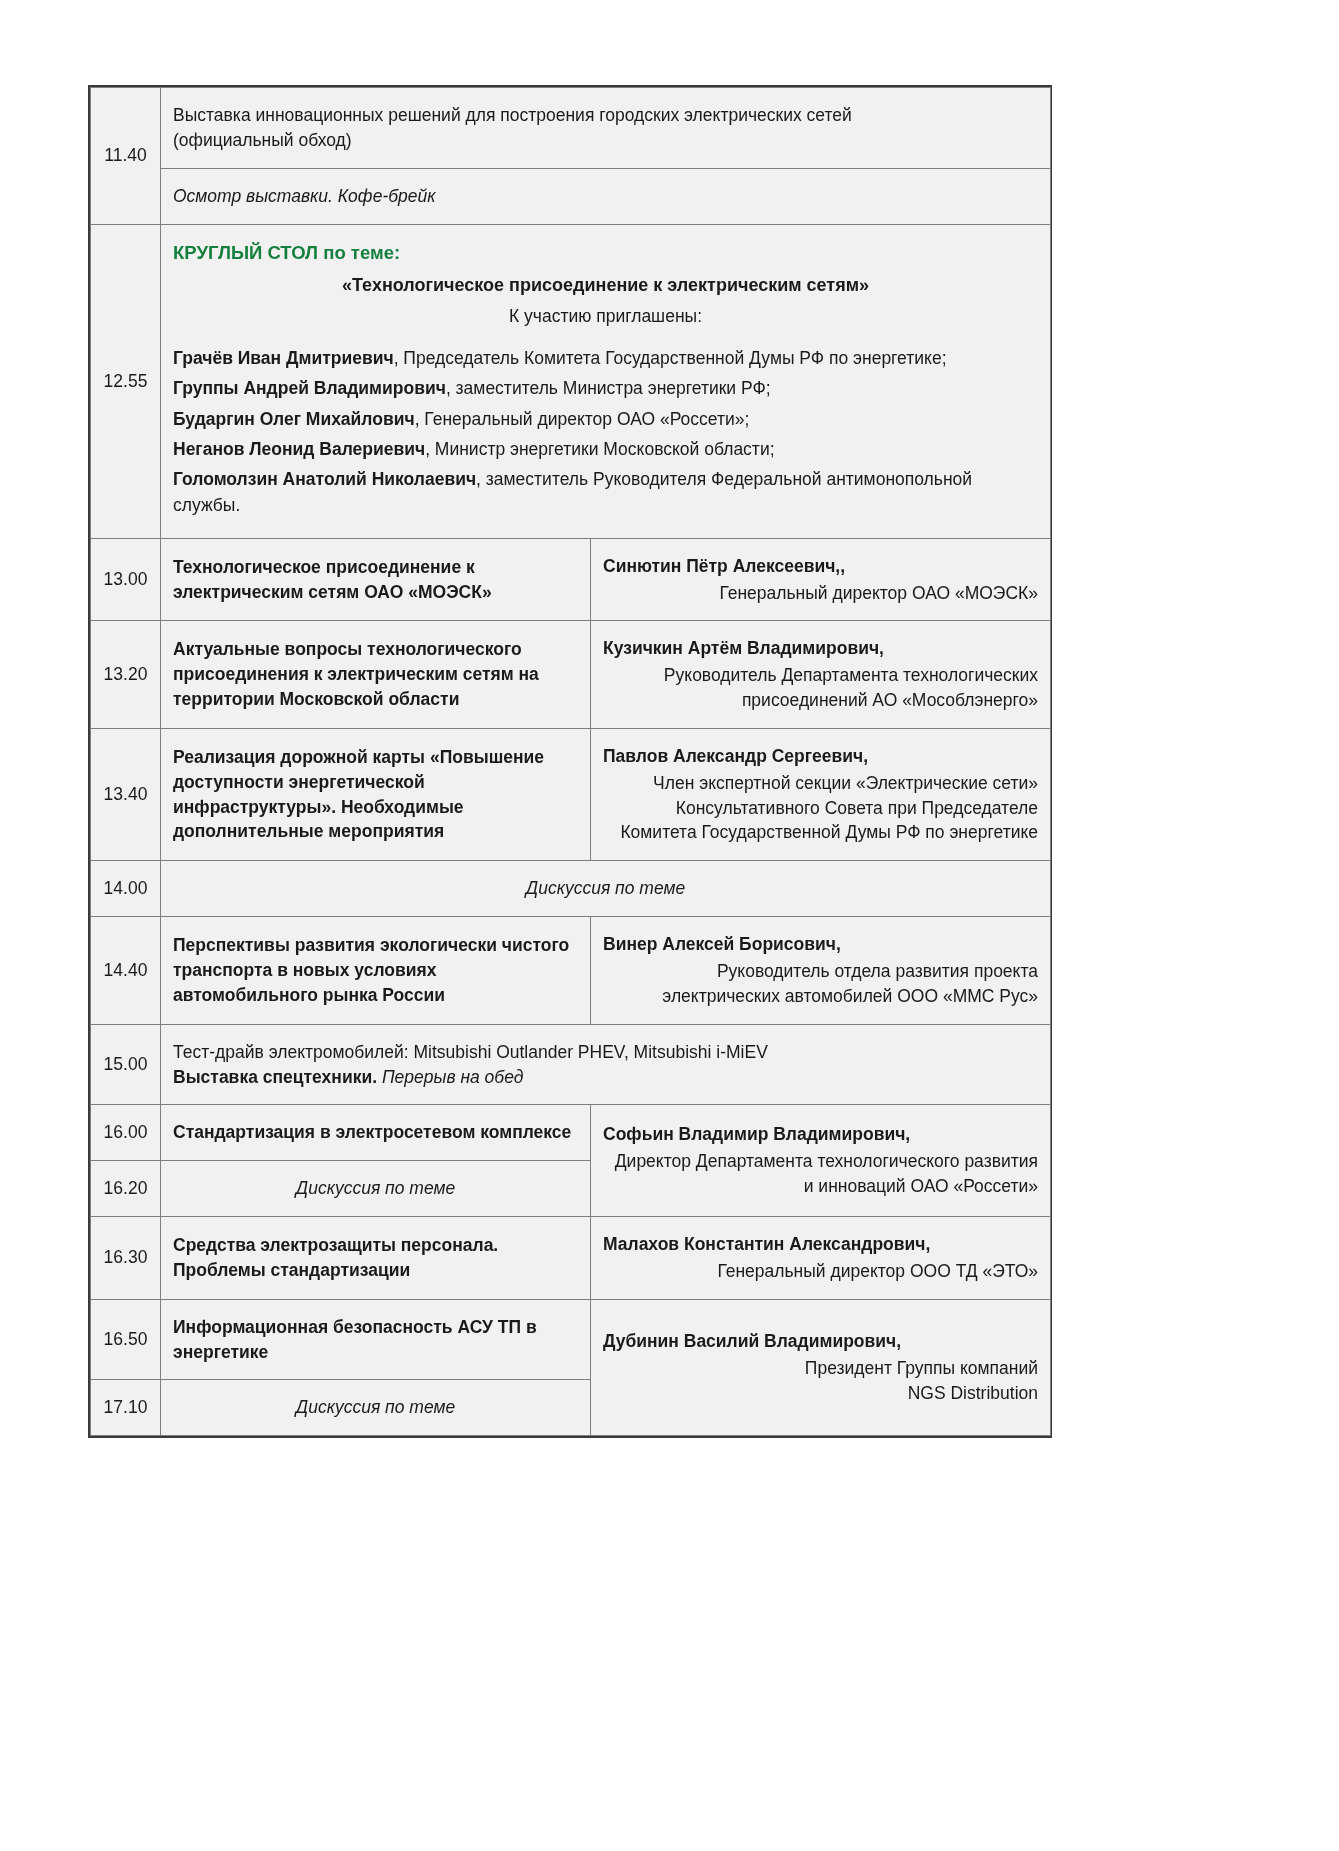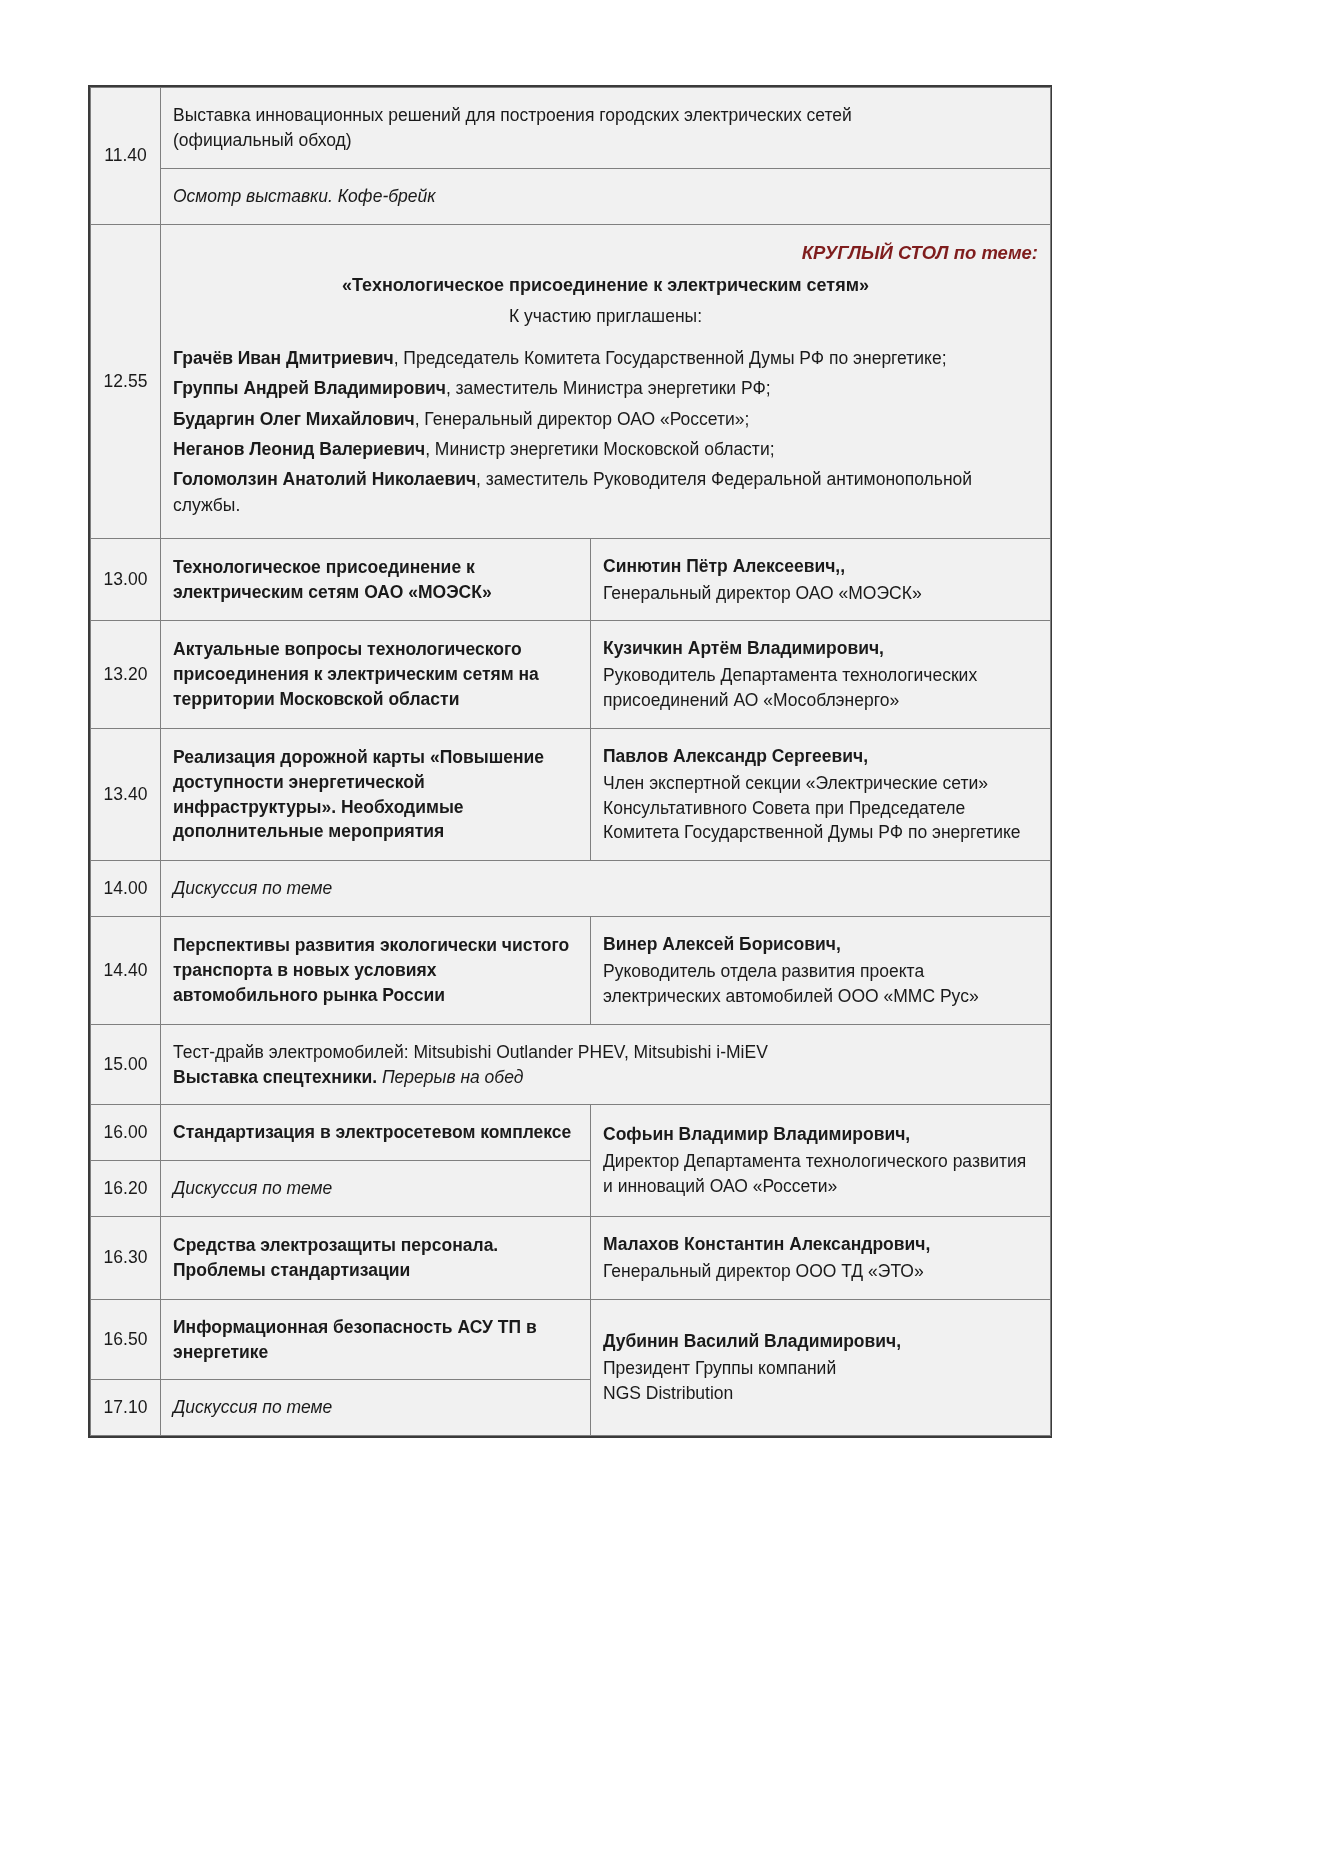--- a/index.html
+++ b/index.html
@@ -41,46 +41,45 @@
   td.topic{ }
   td.speaker{ }
 
   
   td.hl{ background:#fae6d2; }
 
   .bold{ font-weight:bold; }
   .ital{ font-style:italic; }
 
   .rt-title{
-    color:#7f1d1d;
+    color:#15803d;
     font-weight:bold;
     font-size:18.5px;
-    text-align:right;
+    text-align:left;
     margin:0 0 7px 0;
-    font-style:italic;
   }
   .rt-title .sub{ font-weight:bold; }
   .rt-theme{
     text-align:center;
     font-weight:bold;
     font-size:18px;
     margin:0 0 6px 0;
   }
   .rt-invited{
     text-align:center;
     font-size:17.5px;
     margin:0 0 16px 0;
   }
   .rt-list{ margin:0; }
   .rt-list .person{ margin:0 0 4px 0; font-size:17.5px; line-height:1.5; }
   .rt-list .person .nm{ font-weight:bold;margin-top:6px; }
 
-  .discussion{ font-style:italic; font-size:18px; }
+  .discussion{ text-align:center; font-style:italic; font-size:18px; }
   .sp-name{ font-weight:bold; display:block; margin-bottom:2px; }
-  .sp-role{ display:block; }
+  .sp-role{ display:block;text-align:right; }
 
   td.tight{ padding-top:6px; padding-bottom:6px; }
   td.pad-lg{ padding-top:14px; padding-bottom:14px; }
 </style>
 </head>
 <body>
 
 <div class="page">
   <div class="frame">
   <table class="agenda">

